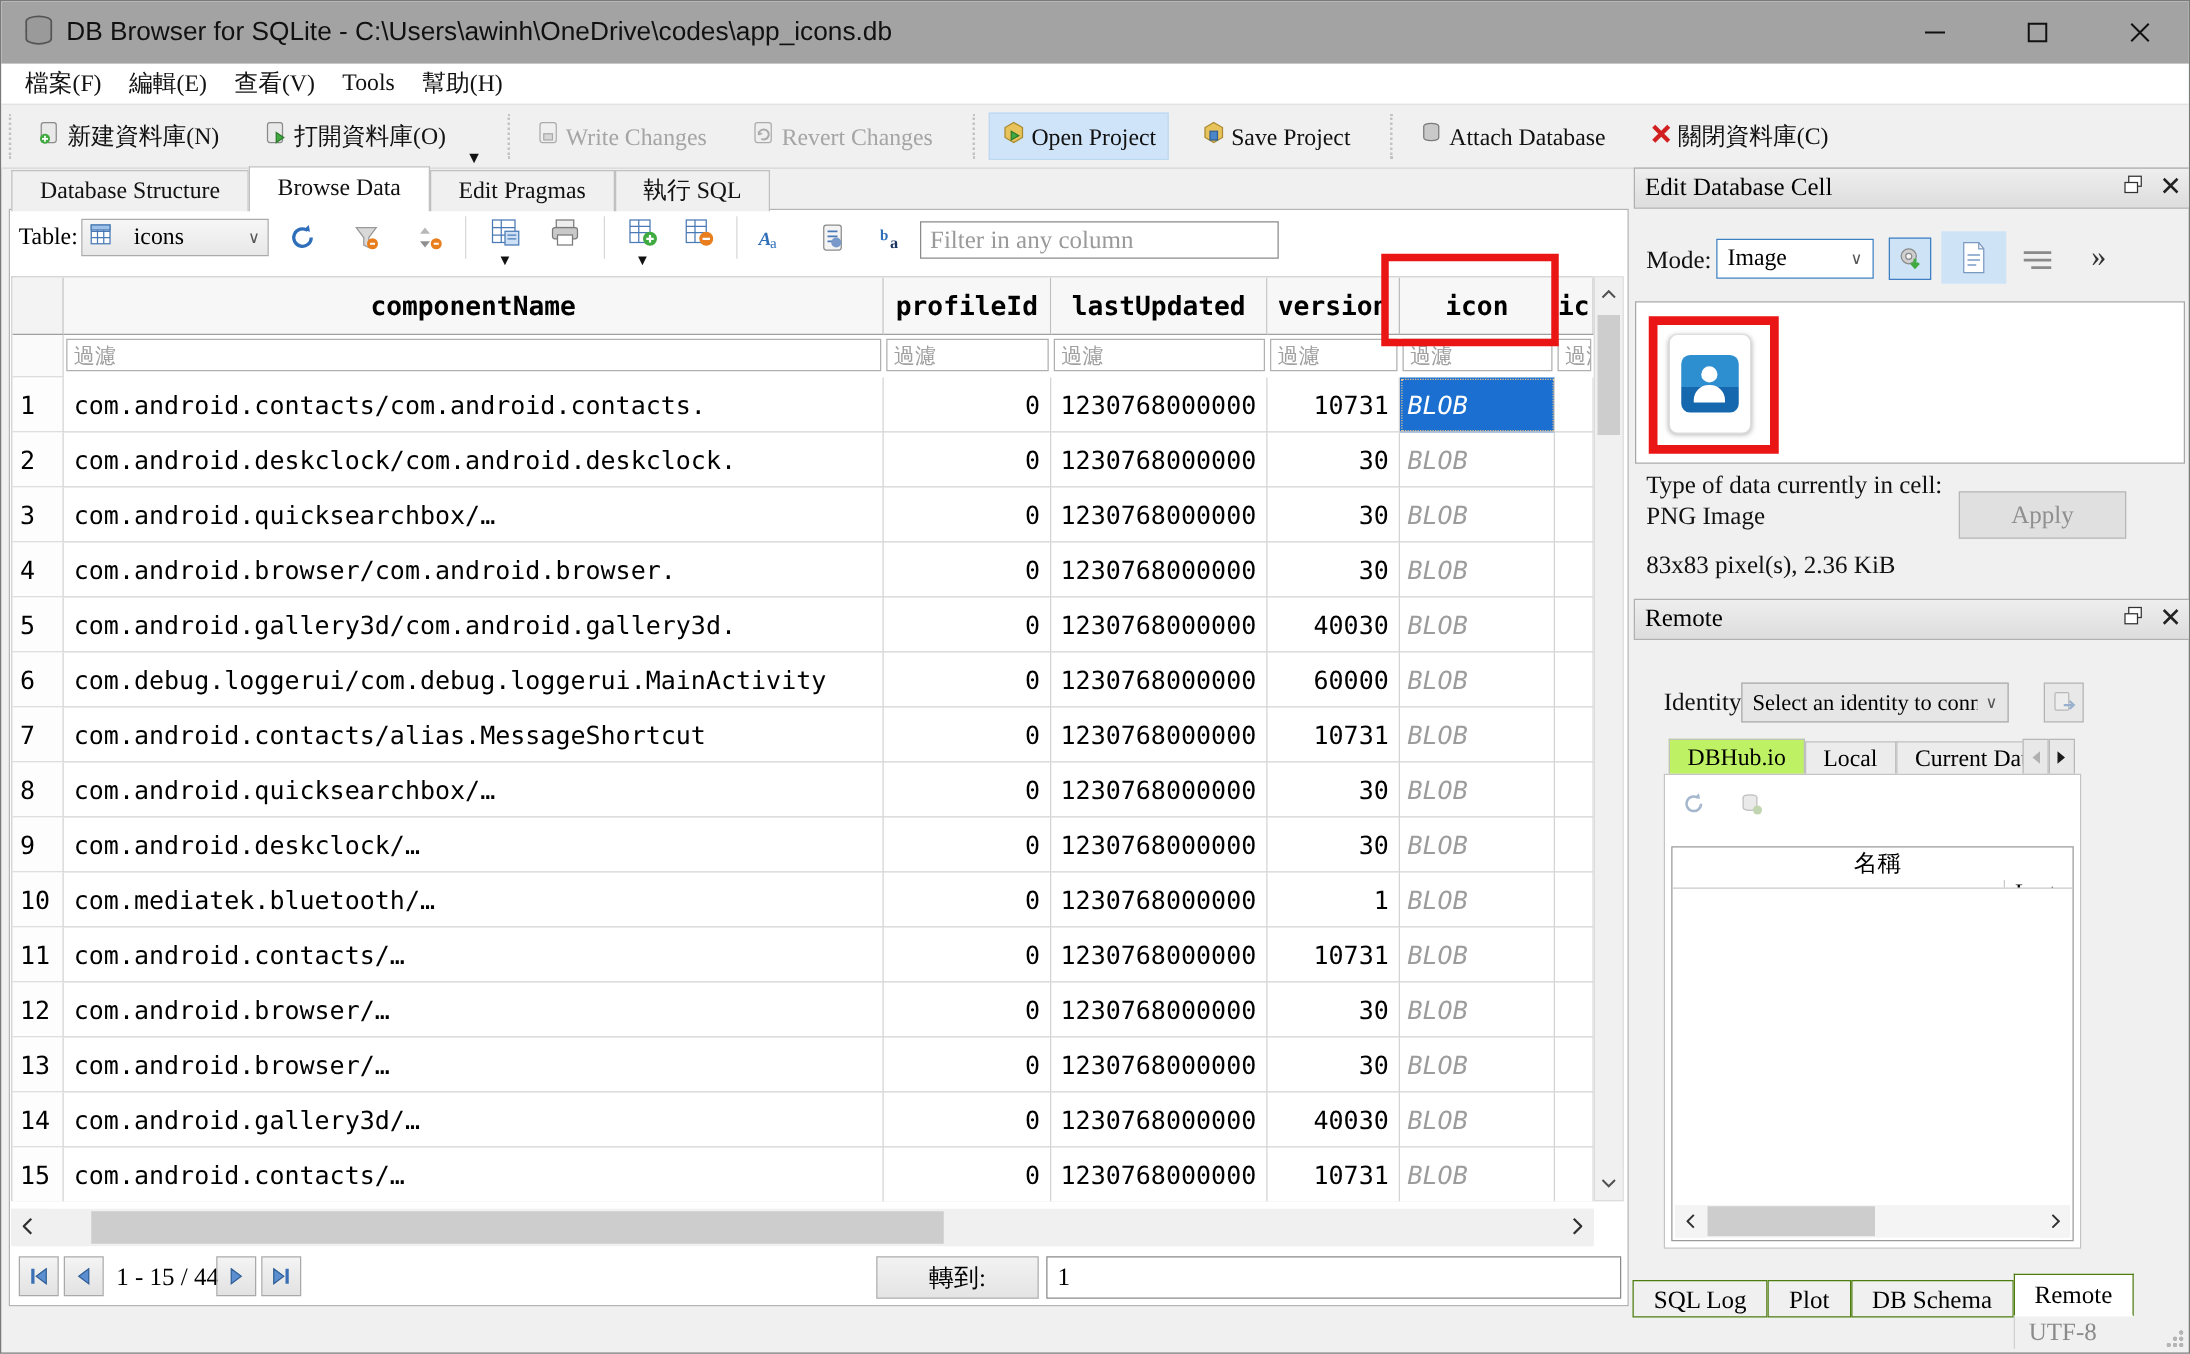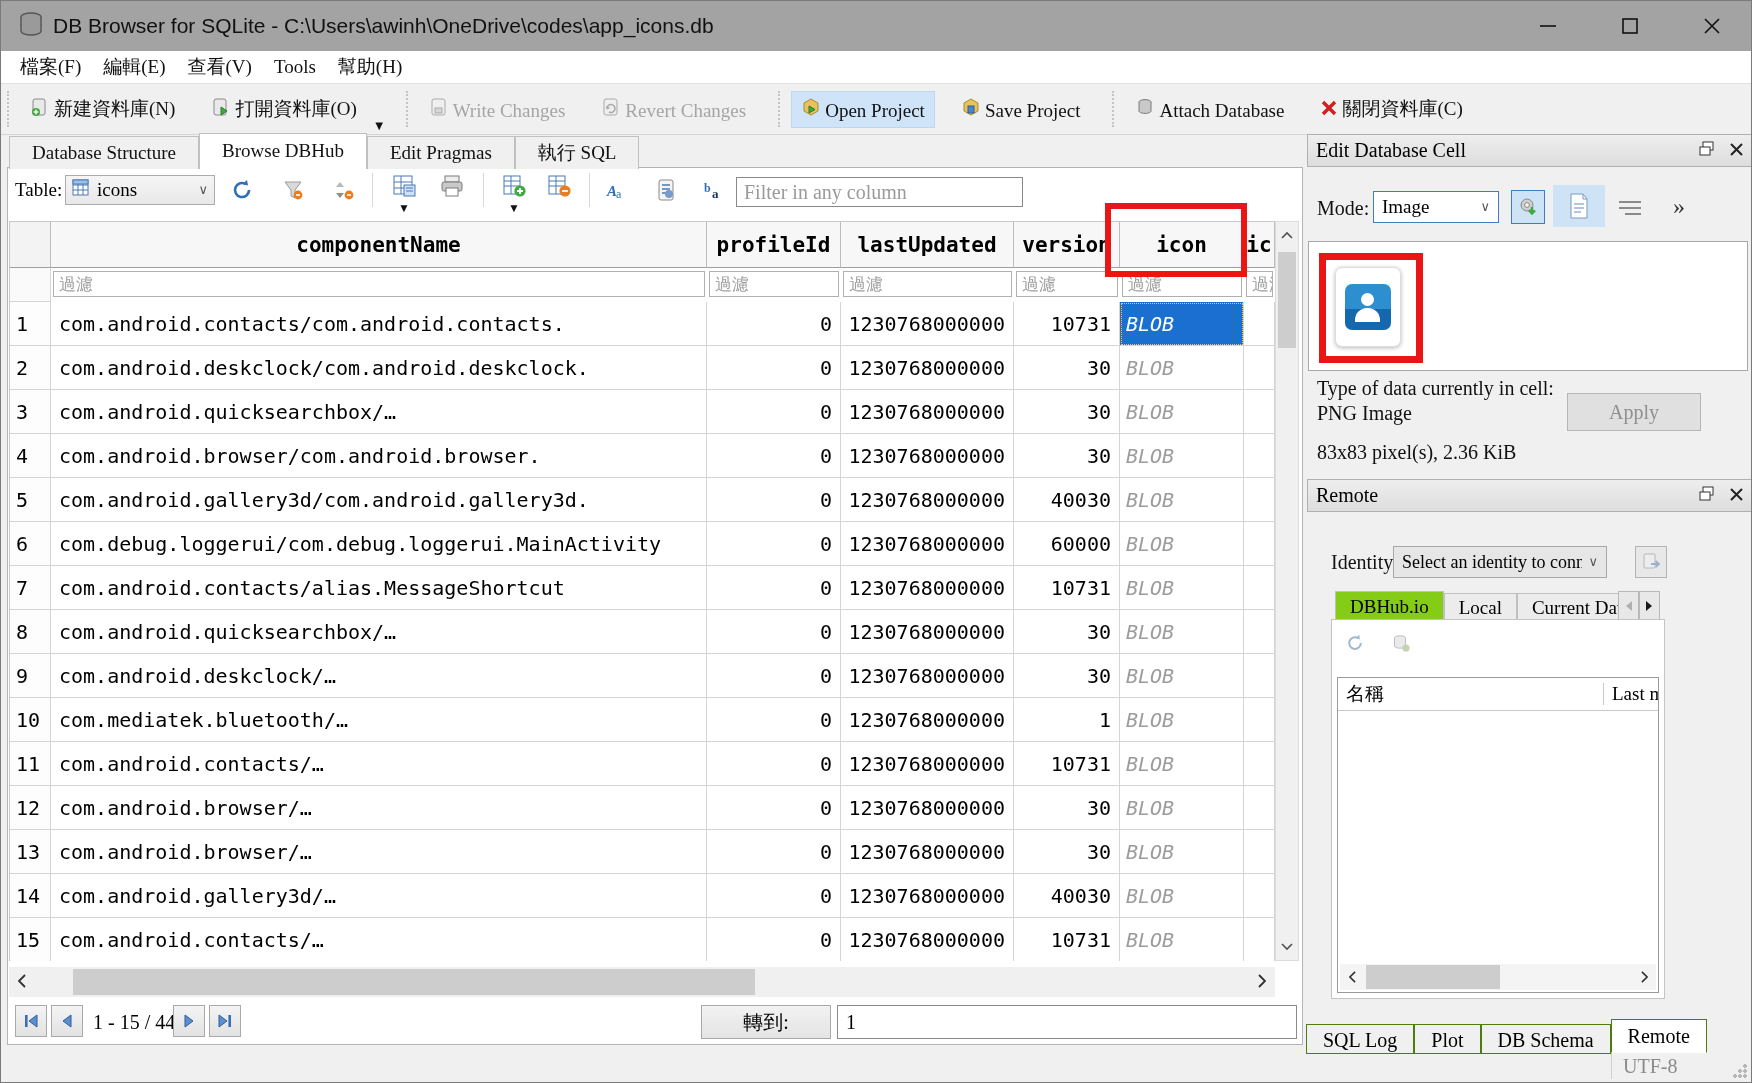--- a/index.html
+++ b/index.html
@@ -25,21 +25,21 @@
   .ico{display:inline-block;}
   
   .tab{display:inline-block;font-size:19px;padding:0 22px;height:32px;line-height:32px;background:#f0f0f0;
     border:1px solid #c0c0c0;border-bottom:none;color:#111;}
   .tab.active{background:#fff;height:35px;line-height:34px;position:relative;top:-2px;z-index:3;}
   #tabbar{left:8px;top:134px;height:34px;white-space:nowrap;z-index:2;}
   
   #panel{left:6px;top:166px;width:1296px;height:878px;background:#fff;border:1px solid #b4b4b4;box-sizing:border-box;}
   #browse-toolbar-label{left:14px;top:178px;font-size:19px;}
   #table-combo{left:64px;top:174px;width:150px;height:30px;background:linear-gradient(#f6f6f6,#e8e8e8);
-    border:1px solid #ababab;display:flex;align-items:center;padding:0 6px;box-sizing:border-box;gap:8px;font-size:19px;}
+    border:1px solid #ababab;display:flex;align-items:center;padding:0 6px;box-sizing:border-box;gap:18px;font-size:19px;}
   #table-combo .caret{margin-left:auto;color:#555;font-size:13px;}
   .mini-btn{width:30px;height:30px;display:flex;align-items:center;justify-content:center;}
   .under-caret{font-size:12px;color:#111;}
   #filter-input{left:735px;top:176px;width:287px;height:30px;border:1px solid #8a8a8a;background:#fff;
     font-size:20px;color:#111;padding:0 7px;box-sizing:border-box;font-family:"Liberation Serif",serif;}
   #filter-input::placeholder{color:#9a9a9a;}
   .vsep{width:1px;height:34px;background:#d8d8d8;}
   
   #grid{left:8px;top:220px;width:1266px;height:740px;background:#fff;overflow:hidden;
     font-family:"DejaVu Sans Mono",monospace;border-top:1px solid #c9c9c9;border-left:1px solid #c9c9c9;box-sizing:border-box;}
@@ -85,25 +85,25 @@
   #icon-card{left:1334px;top:266px;width:64px;height:78px;background:#fff;border:1px solid #ddd;border-radius:7px;
     box-shadow:0 1px 4px rgba(0,0,0,.28);display:flex;align-items:center;justify-content:center;}
   #contacts-glyph{width:46px;height:46px;border-radius:7px;background:linear-gradient(#2e8fd0 55%,#1668ae 55%);position:relative;}
   #contacts-glyph::before{content:"";position:absolute;left:16px;top:9px;width:13px;height:13px;border-radius:50%;background:#fff;}
   #contacts-glyph::after{content:"";position:absolute;left:10px;top:24px;width:25px;height:14px;border-radius:12px 12px 0 0;background:#fff;}
   .serif-text{font-size:20px;color:#111;}
   #apply-btn{left:1566px;top:392px;width:134px;height:38px;background:#e0e0e0;border:1px solid #b6b6b6;
     color:#8f8f8f;font-size:20px;display:flex;align-items:center;justify-content:center;box-sizing:border-box;}
   .rtab{display:inline-block;font-size:19px;padding:0 14px;height:27px;line-height:27px;background:#ececec;
     border:1px solid #c0c0c0;border-bottom:none;overflow:hidden;white-space:nowrap;}
-  .rtab.active{background:#84cc16;height:29px;line-height:29px;text-align:right;}
+  .rtab.active{background:#bef264;height:29px;line-height:29px;text-align:right;}
   .arrow-btn{width:21px;height:29px;background:#e8e8e8;border:1px solid #b8b8b8;display:flex;align-items:center;justify-content:center;box-sizing:border-box;}
   #remote-page{left:1330px;top:618px;width:334px;height:380px;background:#fff;border:1px solid #c4c4c4;box-sizing:border-box;}
   #remote-list{left:1336px;top:676px;width:322px;height:316px;background:#fff;border:1px solid #9a9a9a;box-sizing:border-box;}
-  #remote-list-header{height:32px;border-bottom:1px solid #c9c9c9;display:flex;align-items:center;font-size:19px;}
+  #remote-list-header{height:32px;border-bottom:1px solid #c9c9c9;display:flex;align-items:center;font-size:19px;flex-direction:column;}
   .dock-tab{display:inline-block;font-size:20px;padding:0 16px;height:30px;line-height:30px;background:#f0f0f0;
     border:1px solid #4d7c0f;box-sizing:border-box;}
   .dock-tab.active{background:#fff;height:34px;line-height:32px;position:relative;top:-4px;border-bottom:1px solid #fff;}
   
   .redbox{border:6px solid #ea1616;box-sizing:border-box;z-index:50;pointer-events:none;}
   #statusbar-enc{font-size:20px;color:#8a8a8a;}
   .grip{position:absolute;right:4px;bottom:4px;width:14px;height:14px;
     background:
      radial-gradient(circle at 12px 2px,#b5b5b5 1.6px,transparent 2px),
      radial-gradient(circle at 12px 7px,#b5b5b5 1.6px,transparent 2px),
@@ -230,21 +230,21 @@
       <span class="ico">
         <svg width="18" height="18" viewBox="0 0 18 18">
             <path d="M3 3 L15 15 M15 3 L3 15" stroke="#d21f1f" stroke-width="3.4"></path>
           </svg>
       </span>
         <span>關閉資料庫(C)</span>
     </div>
   </div>
 
   <div id="tabbar" class="abs">
-    <span class="tab">Database Structure</span><span class="tab active">Browse DBHub</span><span class="tab">Edit Pragmas</span><span class="tab">執行 SQL</span>
+    <span class="tab">Database Structure</span><span class="tab active">Browse Data</span><span class="tab">Edit Pragmas</span><span class="tab">執行 SQL</span>
   </div>
 
   <div id="panel" class="abs"></div>
 
   <span id="browse-toolbar-label" class="abs">Table:</span>
   <div id="table-combo" class="abs">
     <span class="ico">
       <svg width="17" height="17" viewBox="0 0 17 17">
           <rect x="1" y="1" width="15" height="15" fill="#fff" stroke="#4a7ab5"></rect>
           <path d="M1 6h15M1 11h15M6 1v15M11 1v15" stroke="#4a7ab5"></path>

